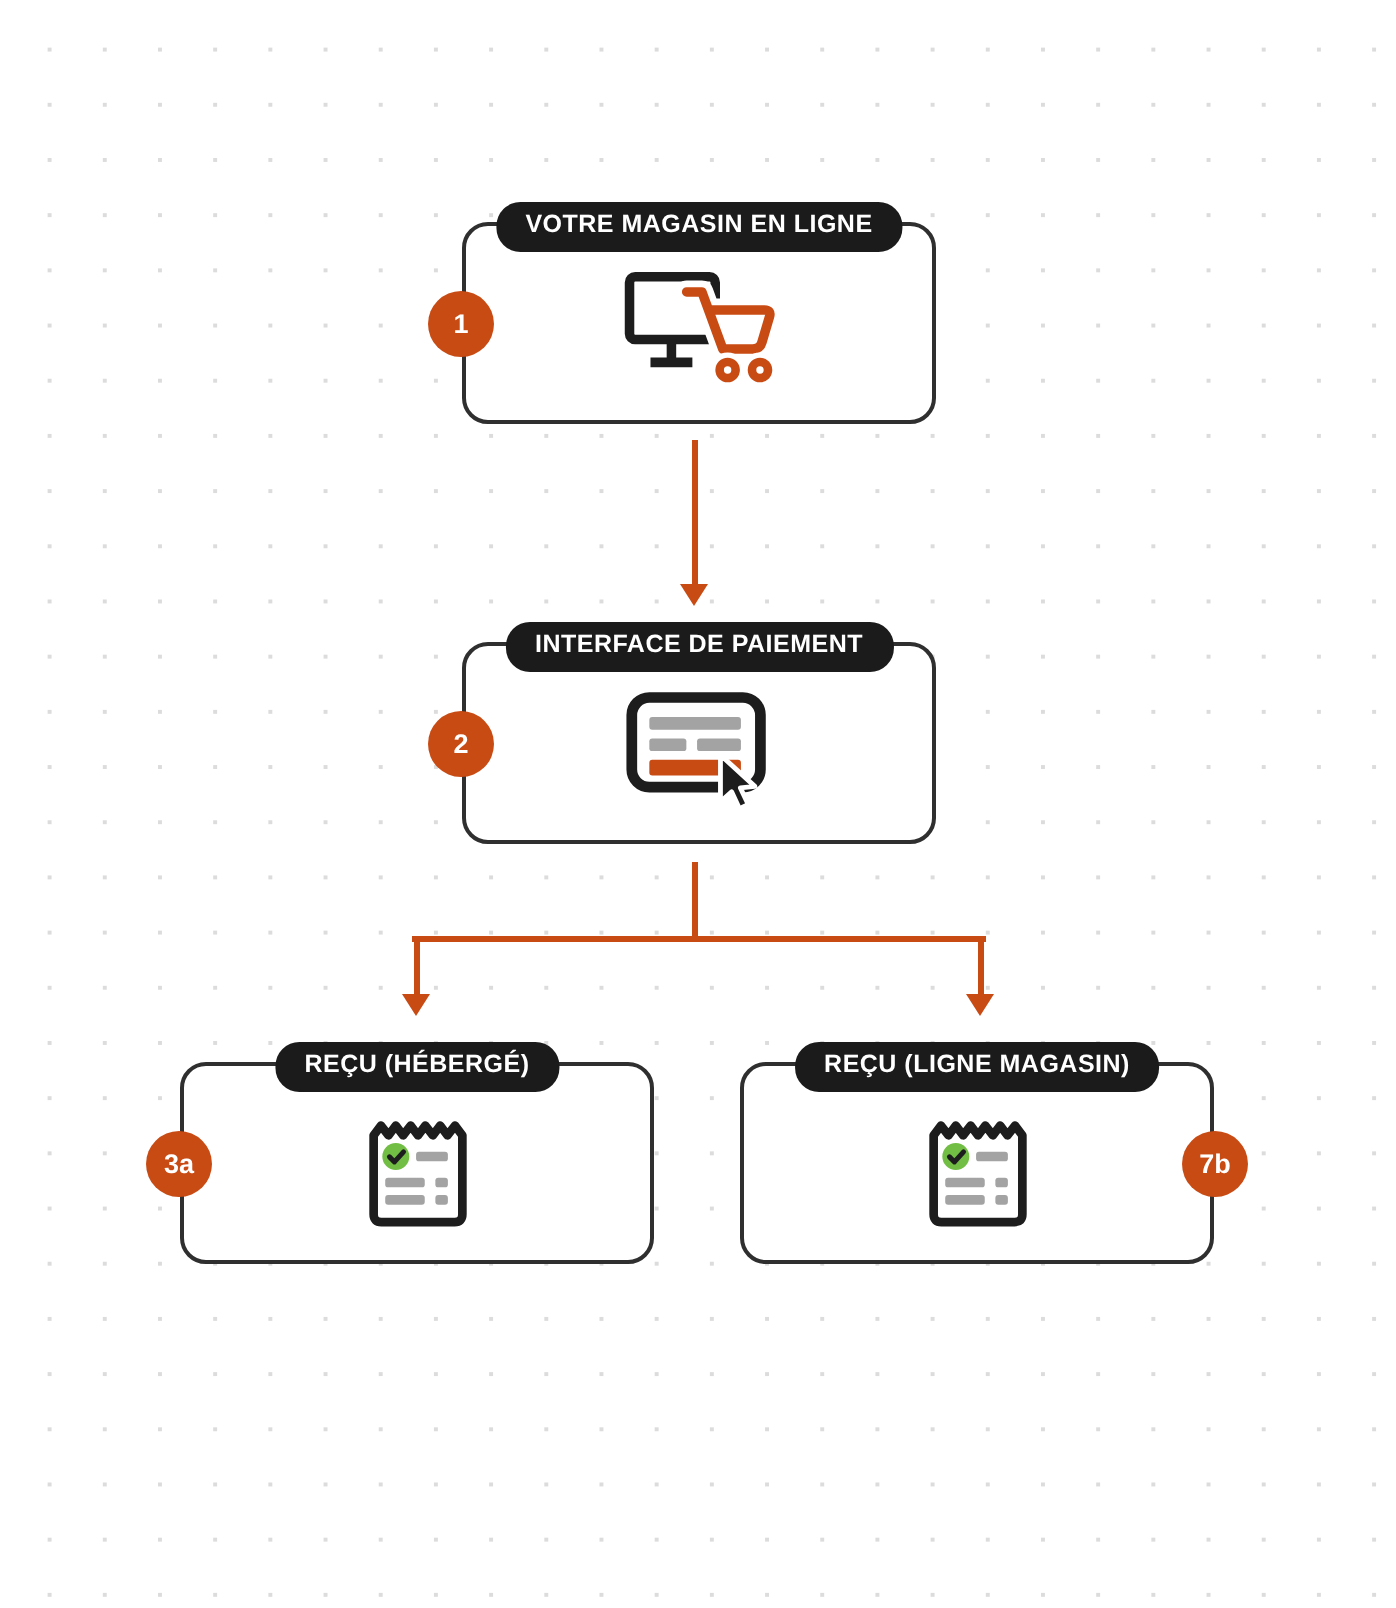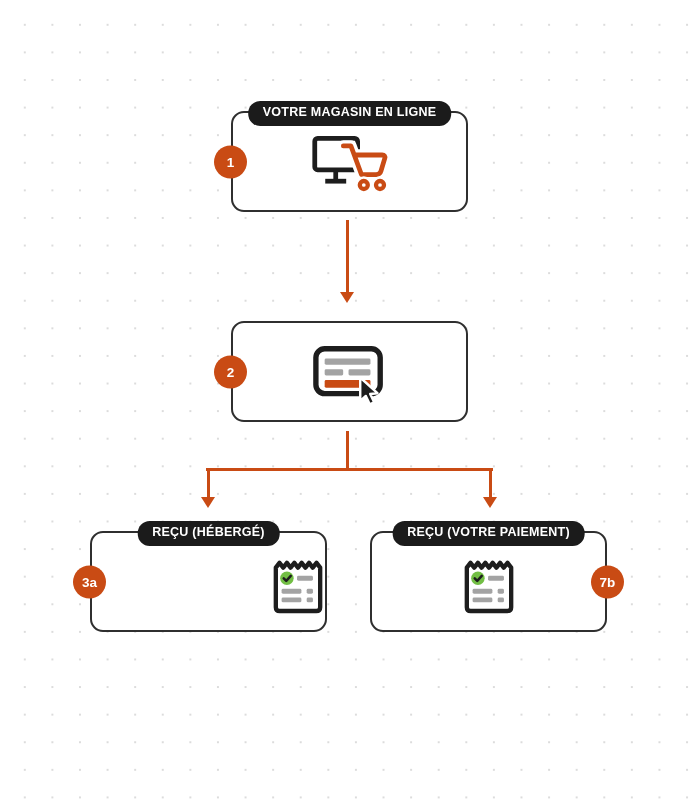--- a/index.html
+++ b/index.html
@@ -95,20 +95,21 @@
           <circle class="orange" cx="73.5" cy="54" r="4.2" fill="#fff" stroke-width="4.5"></circle>
         </g>
       </svg>
     </div>
   </div>
 
   <div class="vline" style="left:346px; top:220px; height:73px;"></div>
   <div class="arrowhead" style="left:340px; top:292px;"></div>
 
   <div class="node" style="left:231px; top:321px;">
+    <div class="pill">INTERFACE DE PAIEMENT</div>
     <div class="badge left">2</div>
     <div class="icon-box" style="padding-top:10px;">
       <svg width="76" height="66" viewBox="0 0 78 66" fill="none">
         <rect class="ink" x="4" y="4" width="66" height="46" rx="9" fill="#fff" stroke-width="5.5"></rect>
         <rect class="gray-fill" x="13" y="14" width="47" height="6.5" rx="1.5"></rect>
         <rect class="gray-fill" x="13" y="25" width="19" height="6.5" rx="1.5"></rect>
         <rect class="gray-fill" x="37.5" y="25" width="22.5" height="6.5" rx="1.5"></rect>
         <rect class="orange-fill" x="13" y="36" width="47" height="8" rx="1.5"></rect>
         <g transform="translate(49.5,33.5) scale(1.55)">
           <path class="ink-fill" d="M0 0 V15.5 L3.7 12.2 L6.3 17.8 L9.2 16.4 L6.6 10.9 L11.4 10.4 Z" stroke="#fff" stroke-width="1.6" stroke-linejoin="round"></path>
@@ -117,39 +118,39 @@
     </div>
   </div>
 
   <div class="vline" style="left:346px; top:431px; height:39px;"></div>
   <div class="hline" style="left:206px; top:468px; width:287px;"></div>
   <div class="vline" style="left:206.5px; top:468px; height:30px;"></div>
   <div class="arrowhead" style="left:200.5px; top:497px;"></div>
   <div class="vline" style="left:488.5px; top:468px; height:30px;"></div>
   <div class="arrowhead" style="left:482.5px; top:497px;"></div>
 
-  <div class="node" style="left:90px; top:531px;justify-content:flex-end;">
+  <div class="node" style="left:90px; top:531px;">
     <div class="pill">REÇU (HÉBERGÉ)</div>
     <div class="badge left">3a</div>
     <div class="icon-box" style="padding-top:6px;">
       <svg width="54" height="62" viewBox="0 0 56 64" fill="none">
         <path class="ink" d="M5 55 V14 L8.8 9 L12.7 14 L16.5 9 L20.3 14 L24.2 9 L28 14 L31.8 9 L35.7 14 L39.5 9 L43.3 14 L47.2 9 L51 14 V55 Q51 59 47 59 H9 Q5 59 5 55 Z" fill="#fff" stroke-width="4.5" stroke-linejoin="round"></path>
         <circle class="green-fill" cx="16.5" cy="25" r="7"></circle>
         <path class="ink" d="M13.2 25.2 l2.6 2.6 L20.5 22.6" stroke-width="2.6" stroke-linecap="round" stroke-linejoin="round"></path>
         <rect class="gray-fill" x="27" y="22.5" width="16.5" height="5" rx="1.5"></rect>
         <rect class="gray-fill" x="11" y="36" width="20.5" height="5" rx="1.5"></rect>
         <rect class="gray-fill" x="37" y="36" width="6.5" height="5" rx="1.5"></rect>
         <rect class="gray-fill" x="11" y="45" width="20.5" height="5" rx="1.5"></rect>
         <rect class="gray-fill" x="37" y="45" width="6.5" height="5" rx="1.5"></rect>
       </svg>
     </div>
   </div>
 
   <div class="node" style="left:370px; top:531px;">
-    <div class="pill">REÇU (VOTRE PAIEMENT)</div>
+    <div class="pill">REÇU (LIGNE MAGASIN)</div>
     <div class="badge right">7b</div>
     <div class="icon-box" style="padding-top:6px;">
       <svg width="54" height="62" viewBox="0 0 56 64" fill="none">
         <path class="ink" d="M5 55 V14 L8.8 9 L12.7 14 L16.5 9 L20.3 14 L24.2 9 L28 14 L31.8 9 L35.7 14 L39.5 9 L43.3 14 L47.2 9 L51 14 V55 Q51 59 47 59 H9 Q5 59 5 55 Z" fill="#fff" stroke-width="4.5" stroke-linejoin="round"></path>
         <circle class="green-fill" cx="16.5" cy="25" r="7"></circle>
         <path class="ink" d="M13.2 25.2 l2.6 2.6 L20.5 22.6" stroke-width="2.6" stroke-linecap="round" stroke-linejoin="round"></path>
         <rect class="gray-fill" x="27" y="22.5" width="16.5" height="5" rx="1.5"></rect>
         <rect class="gray-fill" x="11" y="36" width="20.5" height="5" rx="1.5"></rect>
         <rect class="gray-fill" x="37" y="36" width="6.5" height="5" rx="1.5"></rect>
         <rect class="gray-fill" x="11" y="45" width="20.5" height="5" rx="1.5"></rect>

